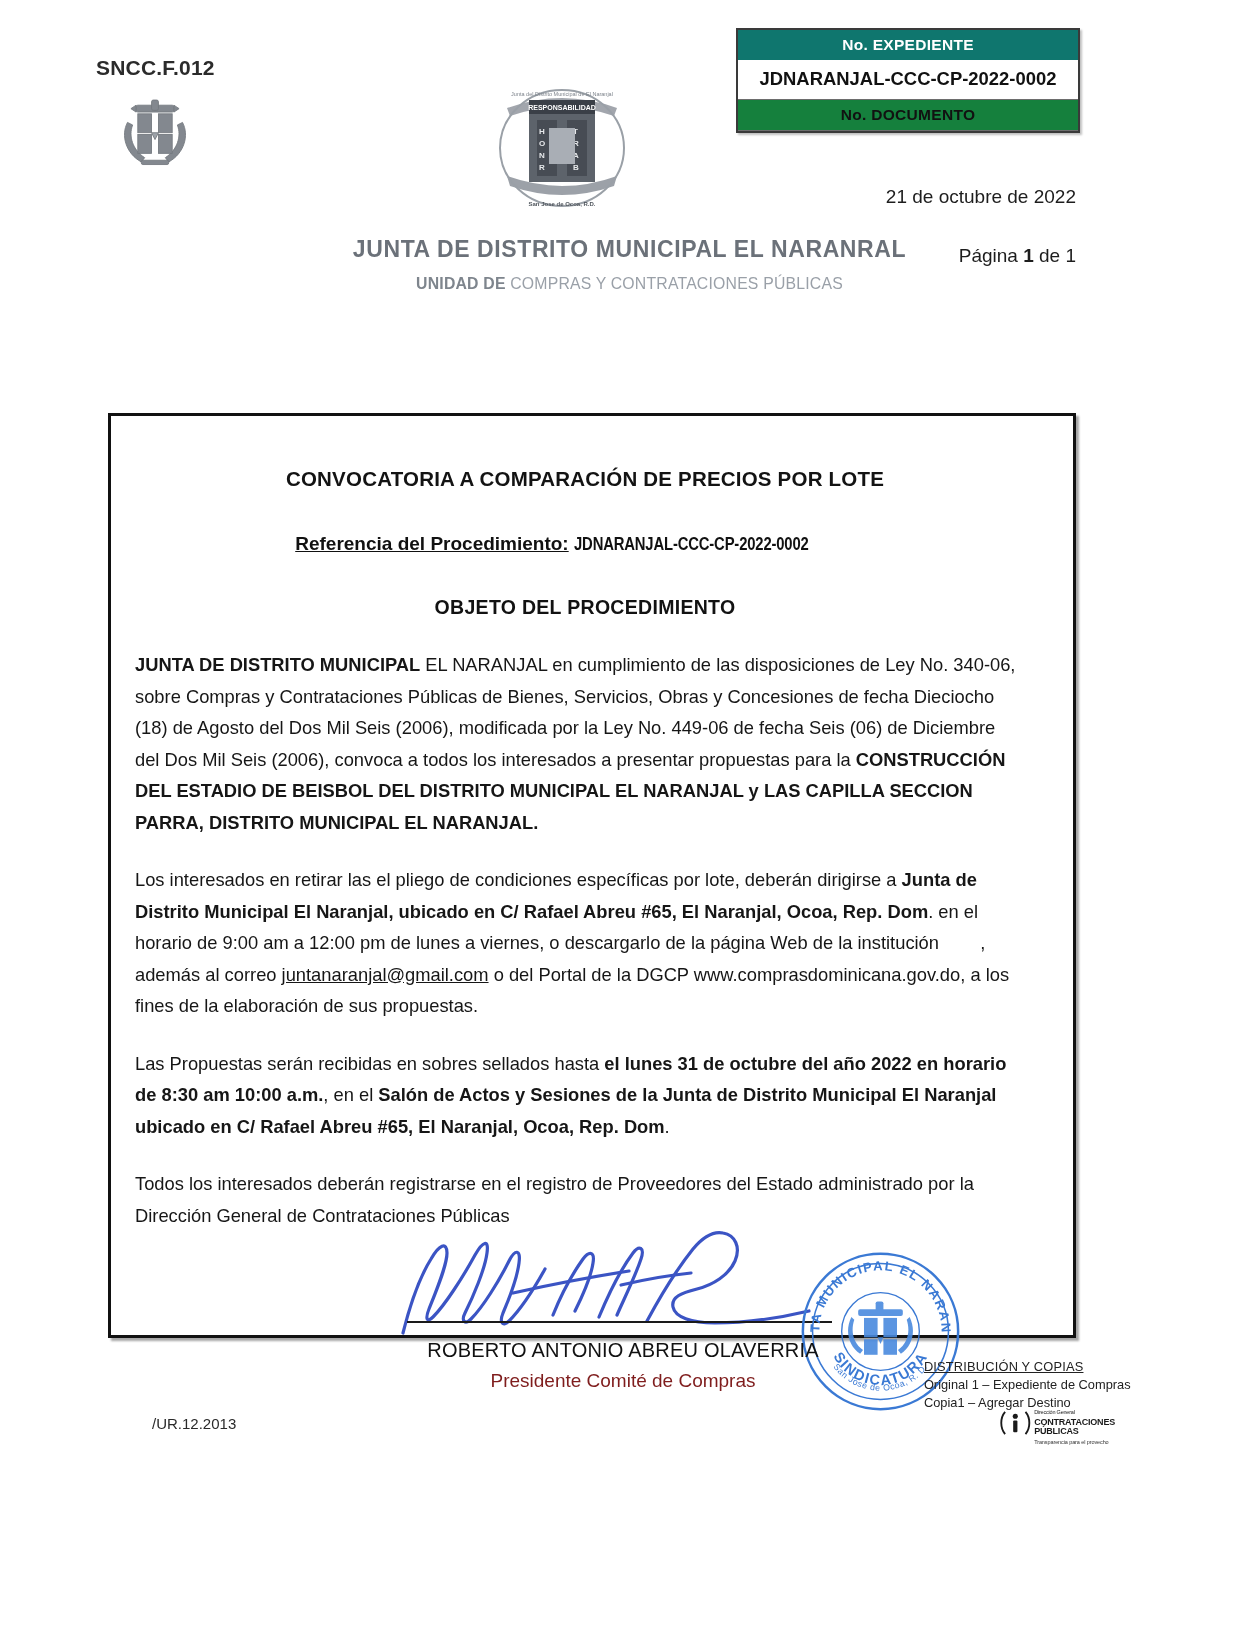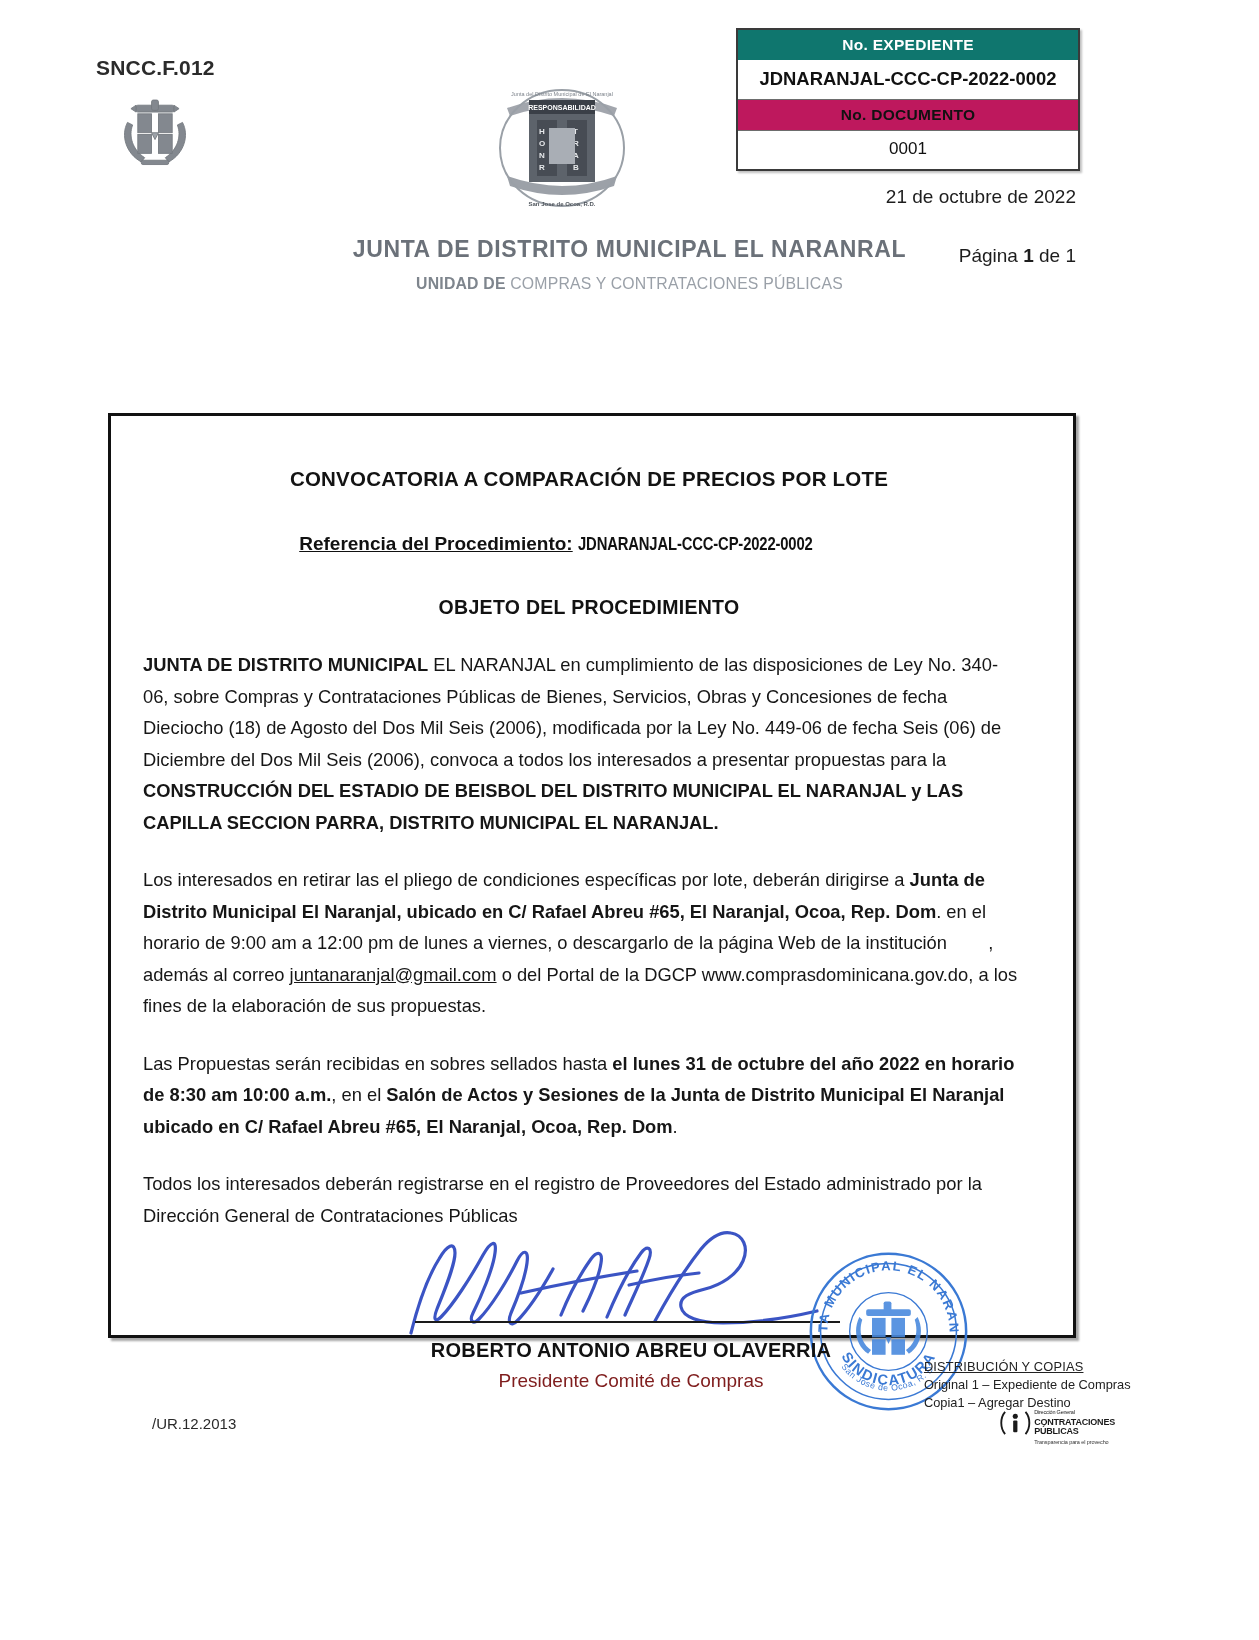--- a/index.html
+++ b/index.html
@@ -65,21 +65,21 @@
   }
   .exp-value {
     text-align: center;
     font-size: 19px;
     font-weight: bold;
     padding: 8px 0 9px;
     color: #111;
     transform: scaleX(0.97);
   }
   .doc-head {
-    background: #be185d;
+    background: #15803d;
     color: #111111;
     text-align: center;
     font-size: 15.5px;
     font-weight: bold;
     padding: 6px 0 6px;
     letter-spacing: 0.3px;
     border-top: 1px solid #6d6d6d;
     border-bottom: 1px solid #6d6d6d;
   }
   .doc-value {
@@ -133,21 +133,21 @@
     top: 413px;
     width: 968px;
     height: 925px;
     border: 3px solid #111111;
     box-shadow: 3px 3px 2px rgba(0,0,0,0.35);
     background: #fff;
     box-sizing: border-box;
   }
   .inner {
     position: relative;
-    padding: 34px 38px 0 32px;
+    padding: 34px 38px 0 24px;
   }
   .main-title {
     text-align: center;
     font-size: 20.5px;
     font-weight: bold;
     letter-spacing: 0.2px;
     color: #131313;
     margin-top: 17px;
   }
   .ref-line {
@@ -208,21 +208,21 @@
     height: 150px;
     pointer-events: none;
   }
   .sig-name {
     position: absolute;
     left: 168px;
     top: 96px;
     width: 640px;
     text-align: center;
     font-size: 20px;
-    font-weight: bold;
+    font-weight: normal;
     color: #111;
     letter-spacing: 0.2px;
   }
   .sig-role {
     position: absolute;
     left: 168px;
     top: 127px;
     width: 640px;
     text-align: center;
     font-size: 19px;
@@ -333,21 +333,20 @@
       <ellipse cx="75" cy="70" rx="62" ry="58" fill="none" stroke="#9aa0a7" stroke-width="2"></ellipse>
       <text x="75" y="18" font-size="5.5" fill="#7d838b" text-anchor="middle" font-family="Liberation Sans, sans-serif">Junta del Distrito Municipal de El Naranjal</text>
       <text x="75" y="128" font-size="6" fill="#4f555c" text-anchor="middle" font-family="Liberation Sans, sans-serif" font-weight="bold">San Jose de Ocoa, R.D.</text>
     </g>
   </svg>
 
   <div class="exp-box">
     <div class="exp-head">No. EXPEDIENTE</div>
     <div class="exp-value">JDNARANJAL-CCC-CP-2022-0002</div>
     <div class="doc-head">No. DOCUMENTO</div>
-    <div class="doc-value">0001</div>
   </div>
 
   <div class="date-line">21 de octubre de 2022</div>
   <div class="page-line"><span>Página </span><b>1</b><span> de 1</span></div>
 
   <div class="org-title"><span class="dark">JUNTA DE DISTRITO MUNICIPAL EL NARANRAL</span></div>
   <div class="org-sub"><span class="s1">UNIDAD DE</span><span> COMPRAS Y CONTRATACIONES PÚBLICAS</span></div>
 
   <div class="doc-frame">
     <div class="inner">

